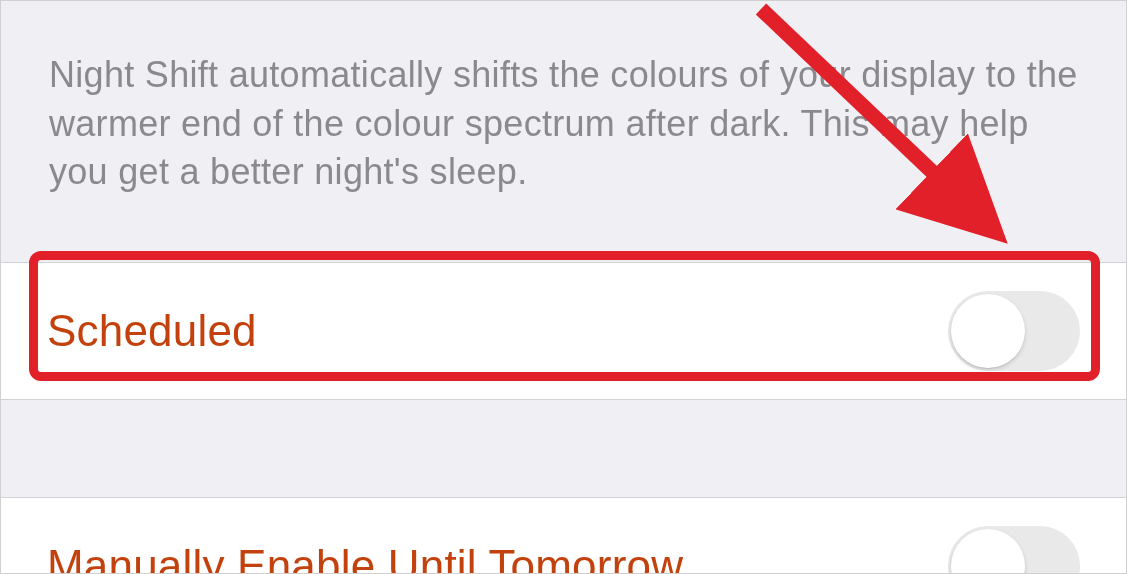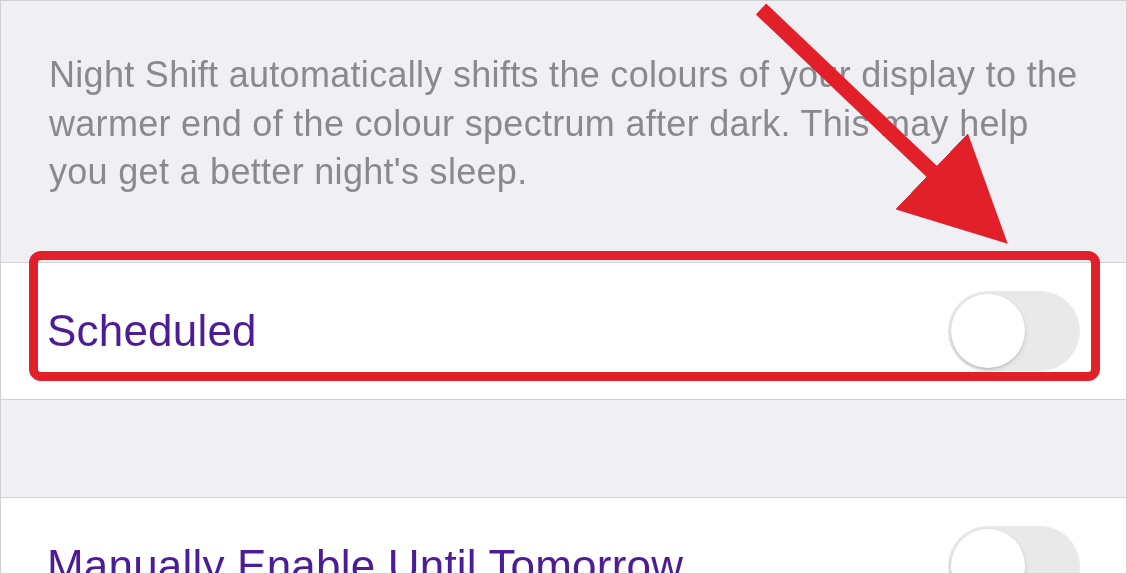--- a/index.html
+++ b/index.html
@@ -42,21 +42,21 @@
     .setting-row.last {
       border-bottom: none;
       padding-bottom: 0;
       padding-top: 28px;
     }
     .spacer {
       height: 97px;
     }
     .setting-label {
       font-size: 44px;
-      color: #4c1d95;
+      color: #c2410c;
       letter-spacing: 0.2px;
     }
     .toggle-switch {
       width: 132px;
       height: 80px;
       border-radius: 40px;
       background-color: #e9e9ea;
       position: relative;
       cursor: pointer;
       flex-shrink: 0;

